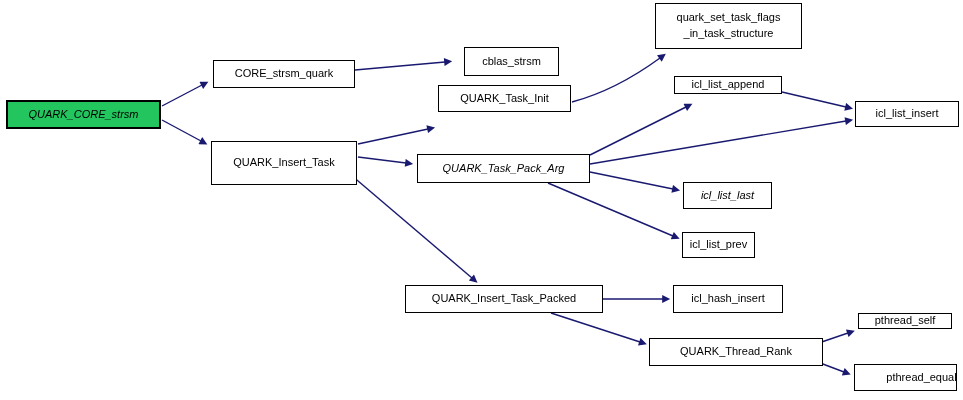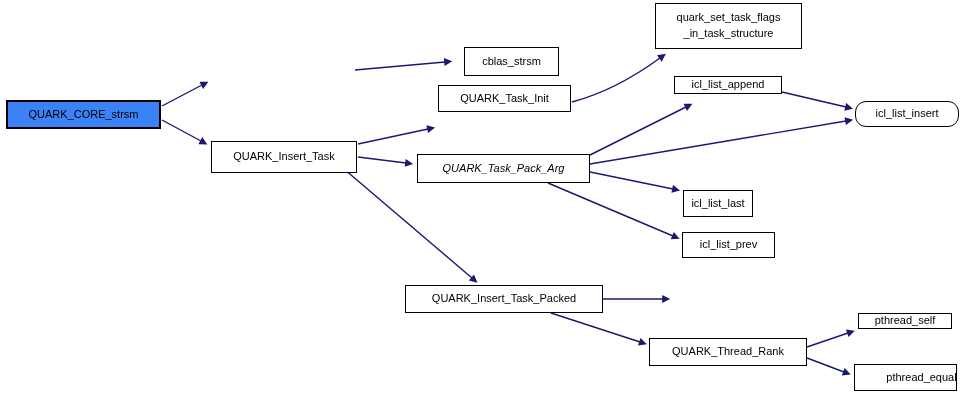--- a/index.html
+++ b/index.html
@@ -31,23 +31,24 @@
     align-items: center;
     justify-content: center;
     text-align: center;
     font-size: 11px;
     line-height: 1.45;
     color: #000000;
     white-space: pre-line;
     cursor: pointer;
   }
   .node.root {
-    background: #3b82f6;
+    background: #22c55e;
     border-width: 2px;
     cursor: default;
+    font-style: italic;
   }
 </style>
 </head>
 <body>
 
 <div id="graph-canvas">
     <svg id="edge-layer" width="963" height="400" viewBox="0 0 963 400">
       <defs>
         <marker id="arrowhead" viewBox="0 0 10 10" refX="1" refY="5" markerWidth="11" markerHeight="8" orient="auto" markerUnits="userSpaceOnUse">
           <path d="M0,0 L10,5 L0,10 z" fill="#191970"></path>
@@ -64,27 +65,29 @@
       <path d="M590,164 L846,121" fill="none" stroke="#191970" stroke-width="1.4" marker-end="url(#arrowhead)"></path>
       <path d="M590,172 L673,189" fill="none" stroke="#191970" stroke-width="1.4" marker-end="url(#arrowhead)"></path>
       <path d="M548,183 L673,236" fill="none" stroke="#191970" stroke-width="1.4" marker-end="url(#arrowhead)"></path>
       <path d="M782,92 L846,107" fill="none" stroke="#191970" stroke-width="1.4" marker-end="url(#arrowhead)"></path>
       <path d="M603,299 L663,299" fill="none" stroke="#191970" stroke-width="1.4" marker-end="url(#arrowhead)"></path>
       <path d="M551,313 L640,342" fill="none" stroke="#191970" stroke-width="1.4" marker-end="url(#arrowhead)"></path>
       <path d="M807,347 L848,333" fill="none" stroke="#191970" stroke-width="1.4" marker-end="url(#arrowhead)"></path>
       <path d="M807,358 L844,372" fill="none" stroke="#191970" stroke-width="1.4" marker-end="url(#arrowhead)"></path>
     </svg>
     <div class="node root" style="left: 6px; top: 100px; width: 155px; height: 29px;"><span>QUARK_CORE_strsm</span></div>
+    <div class="node" style="left: 213px; top: 60px; width: 142px; height: 28px;"><span>CORE_strsm_quark</span></div>
     <div class="node" style="left: 456px; top: 47px; width: 95px; height: 29px; margin-left: 8px;"><span>cblas_strsm</span></div>
-    <div class="node" style="left: 211px; top: 141px; width: 146px; height: 32px;"><span>QUARK_Insert_Task</span></div>
+    <div class="node" style="left: 211px; top: 141px; width: 146px; height: 44px;"><span>QUARK_Insert_Task</span></div>
     <div class="node" style="left: 438px; top: 85px; width: 133px; height: 27px;"><span>QUARK_Task_Init</span></div>
     <div class="node" style="left: 417px; top: 154px; width: 173px; height: 29px; font-style: italic;"><span>QUARK_Task_Pack_Arg</span></div>
     <div class="node" style="left: 655px; top: 3px; width: 147px; height: 46px;"><span>quark_set_task_flags
 _in_task_structure</span></div>
     <div class="node" style="left: 674px; top: 76px; width: 108px; height: 18px;"><span>icl_list_append</span></div>
-    <div class="node" style="left: 855px; top: 101px; width: 104px; height: 26px; border-radius: 11px;"><span>icl_list_insert</span></div>
-    <div class="node" style="left: 683px; top: 190px; width: 70px; height: 27px;"><span>icl_list_last</span></div>
-    <div class="node" style="left: 682px; top: 232px; width: 93px; height: 26px;"><span>icl_list_prev</span></div>
+    <div class="node" style="left: 855px; top: 101px; width: 104px; height: 26px;"><span>icl_list_insert</span></div>
+    <div class="node" style="left: 683px; top: 182px; width: 89px; height: 27px; font-style: italic;"><span>icl_list_last</span></div>
+    <div class="node" style="left: 682px; top: 232px; width: 73px; height: 26px;"><span>icl_list_prev</span></div>
     <div class="node" style="left: 405px; top: 285px; width: 198px; height: 28px;"><span>QUARK_Insert_Task_Packed</span></div>
-    <div class="node" style="left: 649px; top: 338px; width: 158px; height: 28px;"><span>QUARK_Thread_Rank</span></div>
+    <div class="node" style="left: 673px; top: 285px; width: 110px; height: 28px;"><span>icl_hash_insert</span></div>
+    <div class="node" style="left: 649px; top: 338px; width: 174px; height: 28px;"><span>QUARK_Thread_Rank</span></div>
     <div class="node" style="left: 858px; top: 313px; width: 94px; height: 16px;"><span>pthread_self</span></div>
     <div class="node" style="left: 854px; top: 364px; width: 103px; height: 27px; padding-left: 32px;"><span>pthread_equal</span></div>
   </div>
 
 </body></html>

